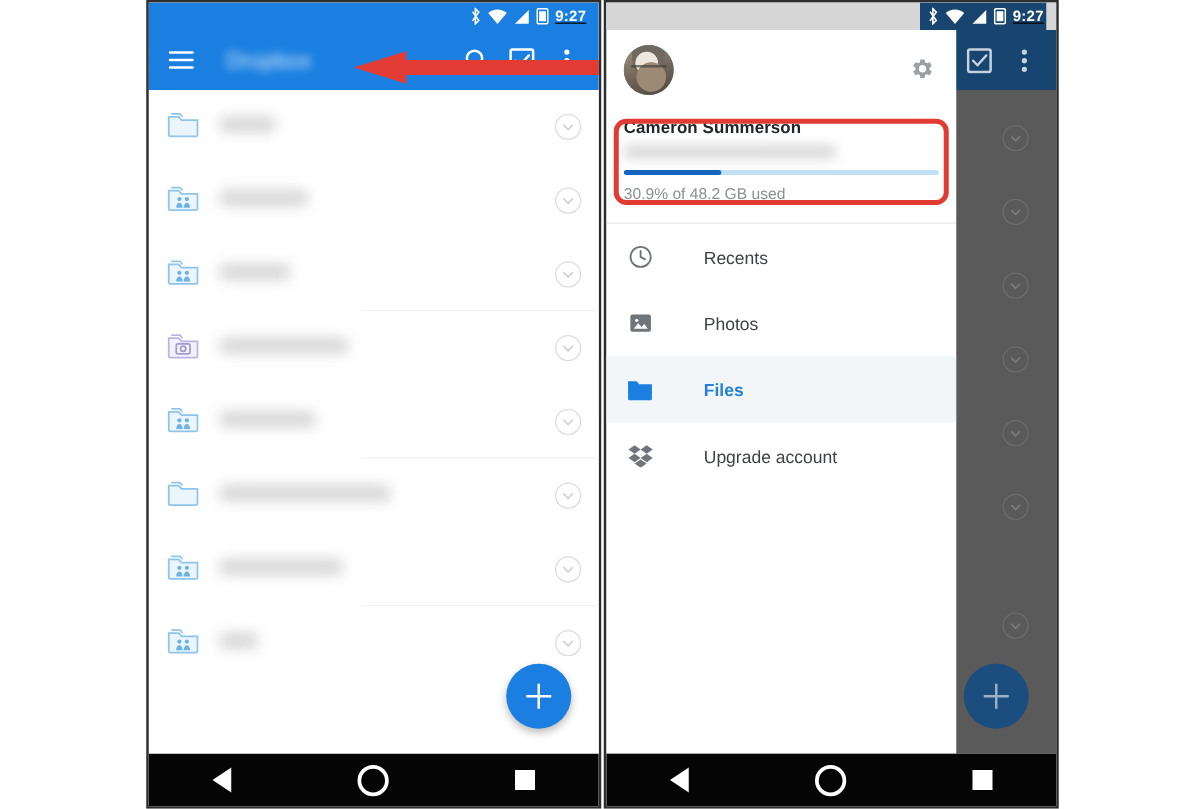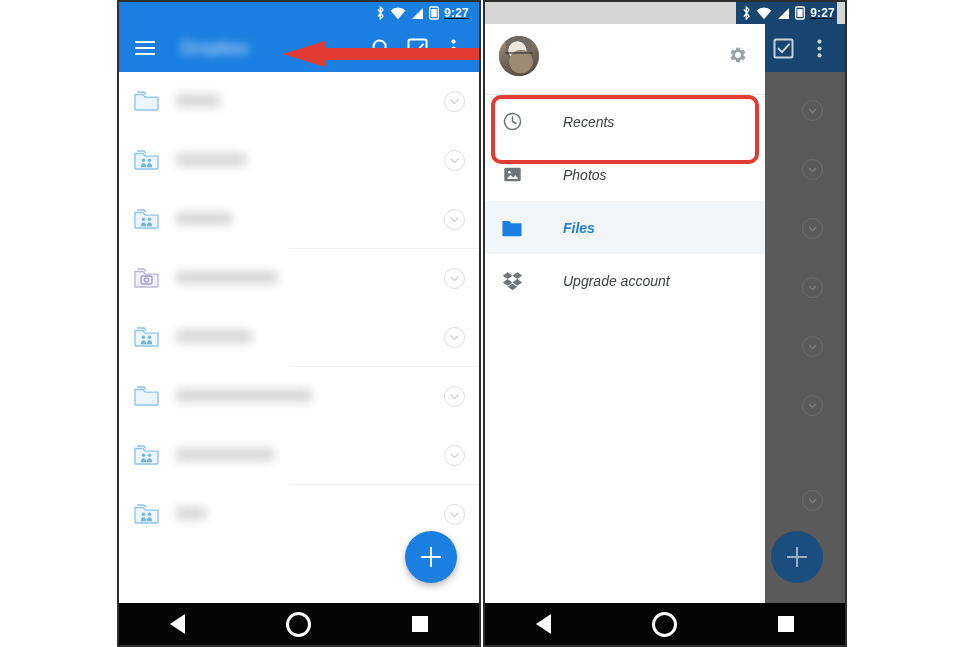--- a/index.html
+++ b/index.html
@@ -108,21 +108,21 @@
   .bar-fill{position:absolute;left:0;top:0;height:100%;background:#1565c0;border-radius:2px;}
   .acct-usage{margin-top:8px;font-size:12.5px;color:#8b9096;}
 
   .redbox{position:absolute;left:6px;top:93px;width:268px;height:69px;
           border:4px solid #e23b33;border-radius:10px;box-sizing:border-box;
           pointer-events:none;}
 
   .drawer-sep{height:1px;background:#e8e8e8;margin-top:6px;}
 
   .nav-item{height:53px;display:flex;align-items:center;padding:0 14px;
-            box-sizing:border-box;font-style:italic;}
+            box-sizing:border-box;}
   .nav-item .ni-ico{width:26px;display:flex;align-items:center;justify-content:center;flex:none;}
   .nav-item .ni-label{margin-left:38px;font-size:14px;color:#3d4045;}
   .nav-item.selected{background:#f3f6f9;}
   .nav-item.selected .ni-label{color:#2680d8;font-weight:bold;}
 
   
   .arrow{position:absolute;left:160px;top:37px;width:208px;height:30px;}
 </style>
 </head>
 <body>
@@ -405,20 +405,28 @@
           <div class="face"></div>
           <div class="glasses"></div>
         </div>
         <div class="gear">
           <svg width="22" height="22" viewBox="0 0 24 24">
             <path fill="#9aa0a6" d="M19.1 12.9a7.4 7.4 0 0 0 0-1.8l2-1.5-1.9-3.3-2.4 1a7.5 7.5 0 0 0-1.6-.9L14.9 4h-3.8l-.3 2.4c-.6.2-1.1.5-1.6.9l-2.4-1-1.9 3.3 2 1.5a7.4 7.4 0 0 0 0 1.8l-2 1.5 1.9 3.3 2.4-1c.5.4 1 .7 1.6.9l.3 2.4h3.8l.3-2.4c.6-.2 1.1-.5 1.6-.9l2.4 1 1.9-3.3-2-1.5zM13 15.2A3.2 3.2 0 1 1 13 8.8a3.2 3.2 0 0 1 0 6.4z" transform="translate(-1,0)"></path>
           </svg>
         </div>
       </div>
 
+      <div class="acct">
+        <div class="acct-name">Cameron Summerson</div>
+        <div class="acct-mail"></div>
+        <div class="bar-track">
+          <div class="bar-fill" id="storage-fill" style="width: 30.9%;"></div>
+        </div>
+        <div class="acct-usage">30.9% of 48.2 GB used</div>
+      </div>
 
       <div class="drawer-sep"></div>
 
       <div id="drawer-items">
           <div class="nav-item">
             <span class="ni-ico">
               <svg width="21" height="21" viewBox="0 0 24 24">
                 <circle cx="12" cy="12" r="9.2" fill="none" stroke="#70757a" stroke-width="1.7"></circle>
                 <path d="M12 6.6V12l4 2.3" fill="none" stroke="#70757a" stroke-width="1.7" stroke-linecap="round"></path>
               </svg>

